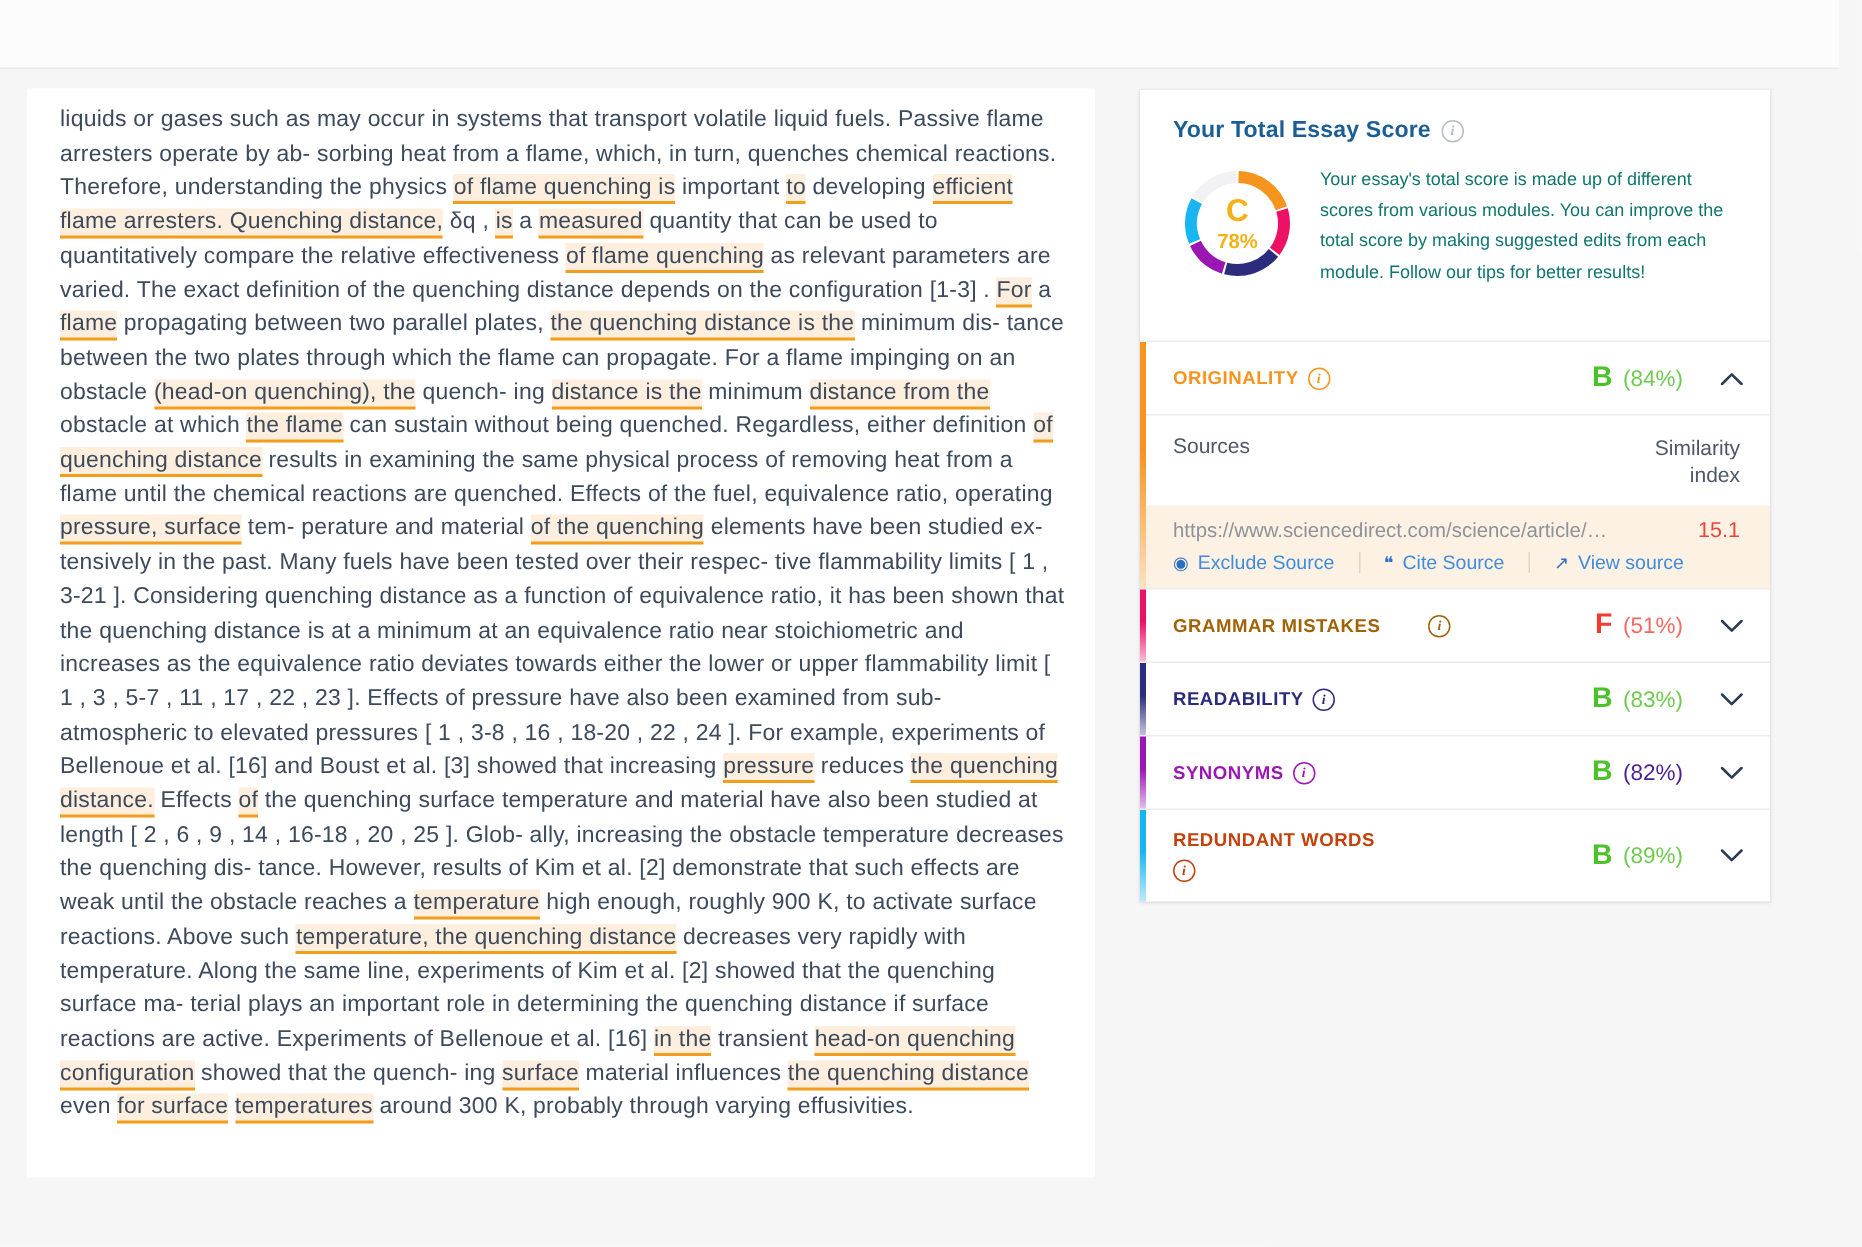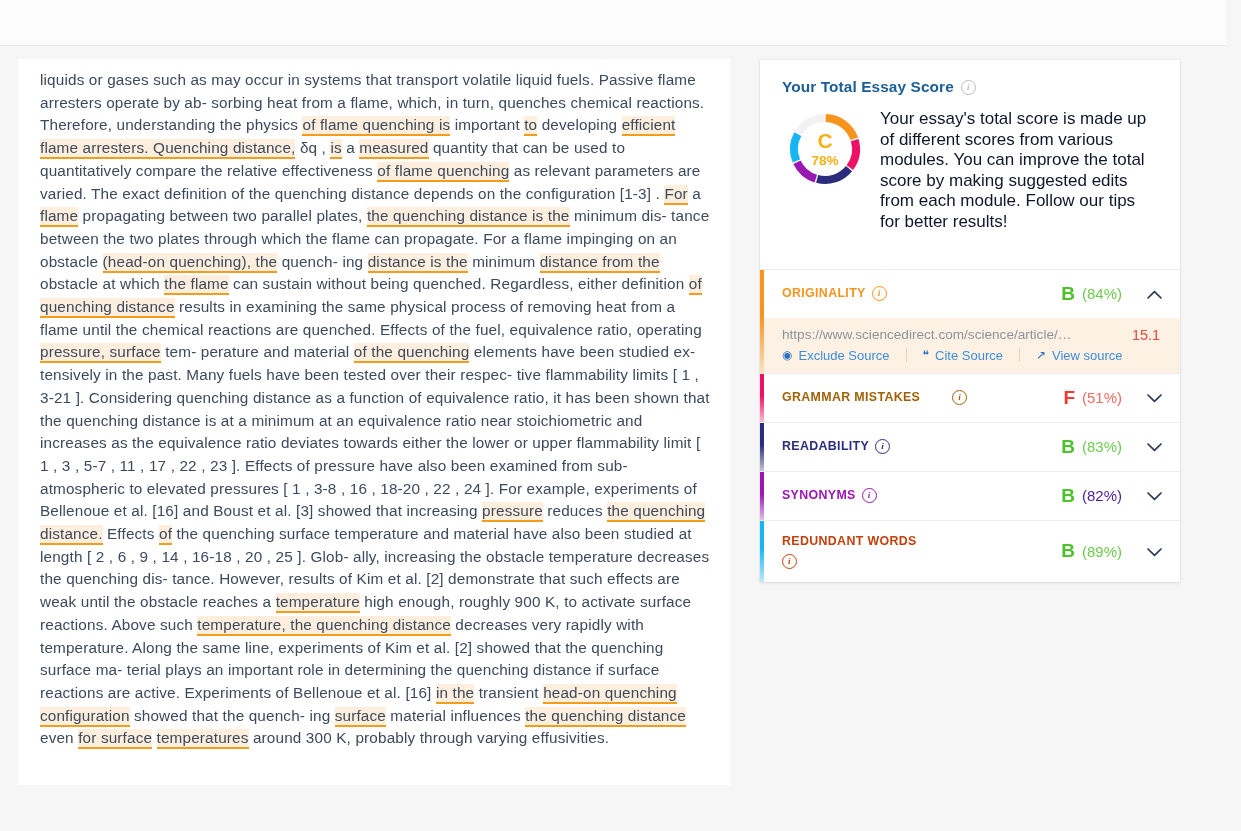--- a/index.html
+++ b/index.html
@@ -126,23 +126,23 @@
     align-items: center;
     justify-content: center;
     color: #f5b117;
     font-weight: bold;
     line-height: 1;
   }
   #donut-grade { font-size: 21px; }
   #donut-pct { font-size: 13.5px; margin-top: 3px; }
 
   #total-score-desc {
-    font-size: 17px;
+    font-size: 12px;
     line-height: 20.6px;
-    color: #0f172a;
+    color: #0f766e;
     padding-top: 1px;
   }
 
   
   .module {
     position: relative;
     border-bottom: 1px solid #ececef;
   }
   .module:last-child { border-bottom: none; }
   .module-bar {
@@ -280,20 +280,24 @@
             <span>ORIGINALITY</span>
             <span class="info-icon">i</span>
           </div>
           <div class="module-spacer"></div>
           <span class="module-grade" style="color: rgb(76, 194, 42);">B</span>
           <span class="module-pct" style="color: rgb(110, 203, 79);">(84%)</span>
           <span class="chev"><svg width="15" height="9" viewBox="0 0 15 9">
               <polyline points="1,8 7.5,1.6 14,8" fill="none" stroke="#2b3a55" stroke-width="1.7" stroke-linecap="round" stroke-linejoin="round"></polyline>
             </svg></span>
         </div>
+        <div class="sources-head">
+          <div>Sources</div>
+          <div class="si">Similarity index</div>
+        </div>
         <div class="source-row">
           <div class="source-top">
             <span class="source-url">https://www.sciencedirect.com/science/article/…</span>
             <span class="source-score">15.1</span>
           </div>
           <div class="source-actions">
             <div class="src-action">
               <span class="act-icon">◉</span>
               <span>Exclude Source</span>
             </div>

